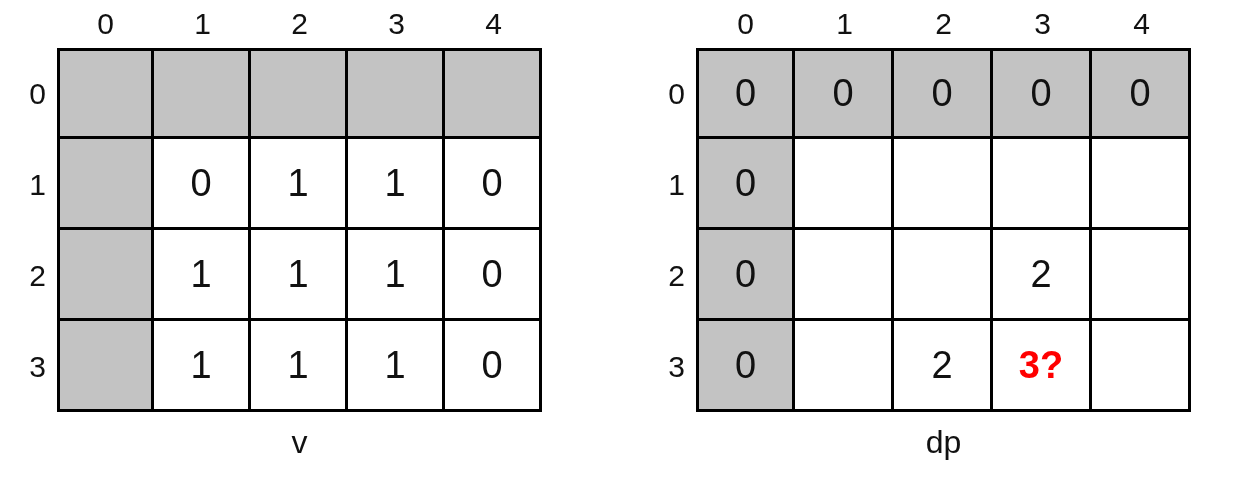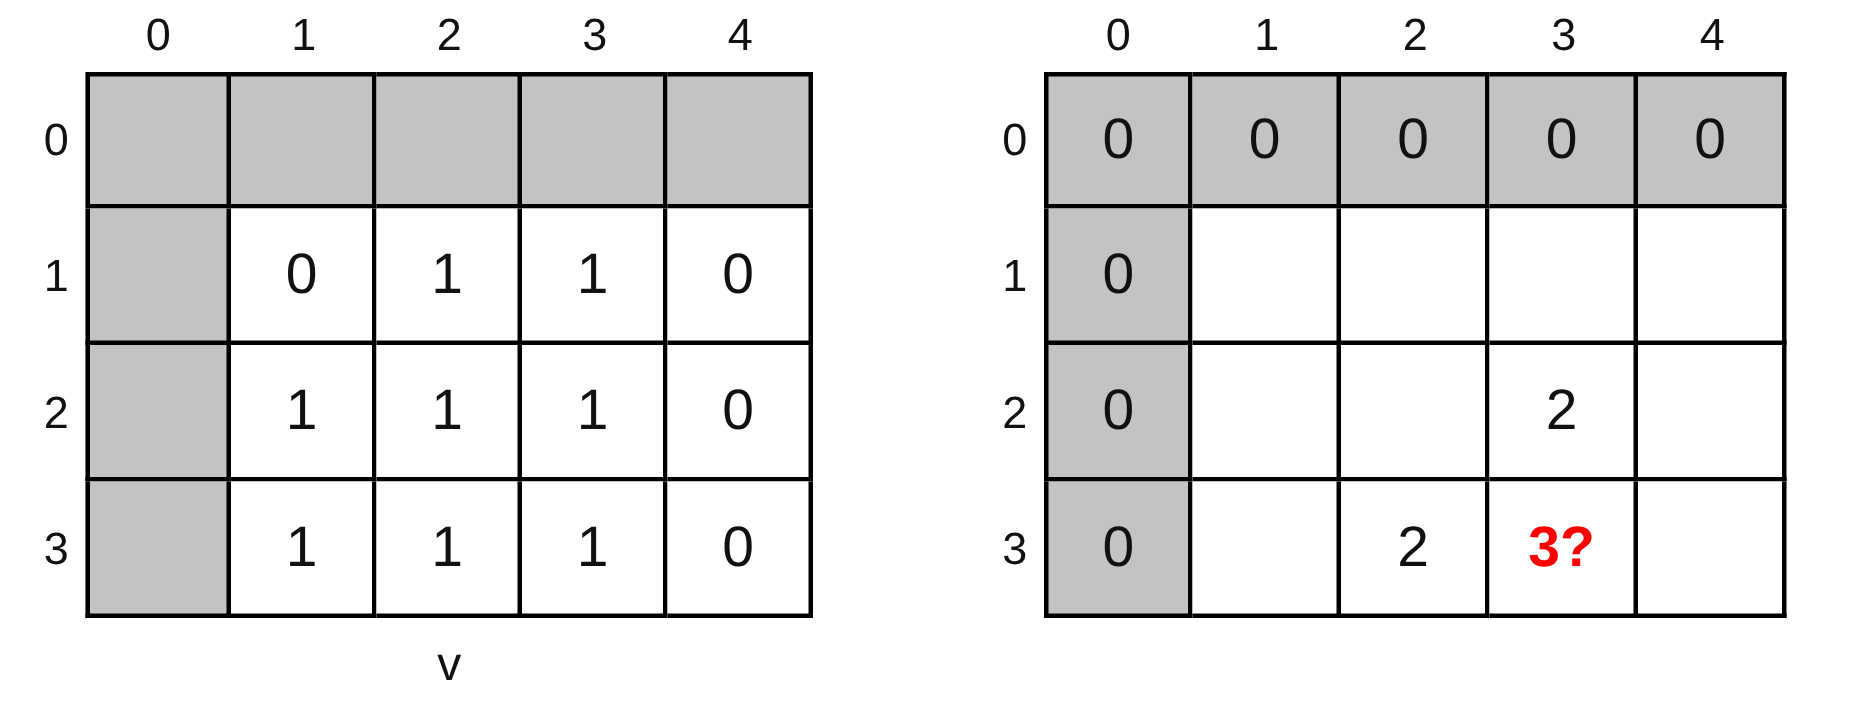--- a/index.html
+++ b/index.html
@@ -129,15 +129,16 @@
       <div class="cell">2</div>
       <div class="cell"></div>
 
       <div class="rowhead">3</div>
       <div class="cell bl shaded">0</div>
       <div class="cell"></div>
       <div class="cell">2</div>
       <div class="cell highlight">3?</div>
       <div class="cell"></div>
     </div>
+    <div class="caption">dp</div>
   </div>
 
 </div>
 
 </body></html>

